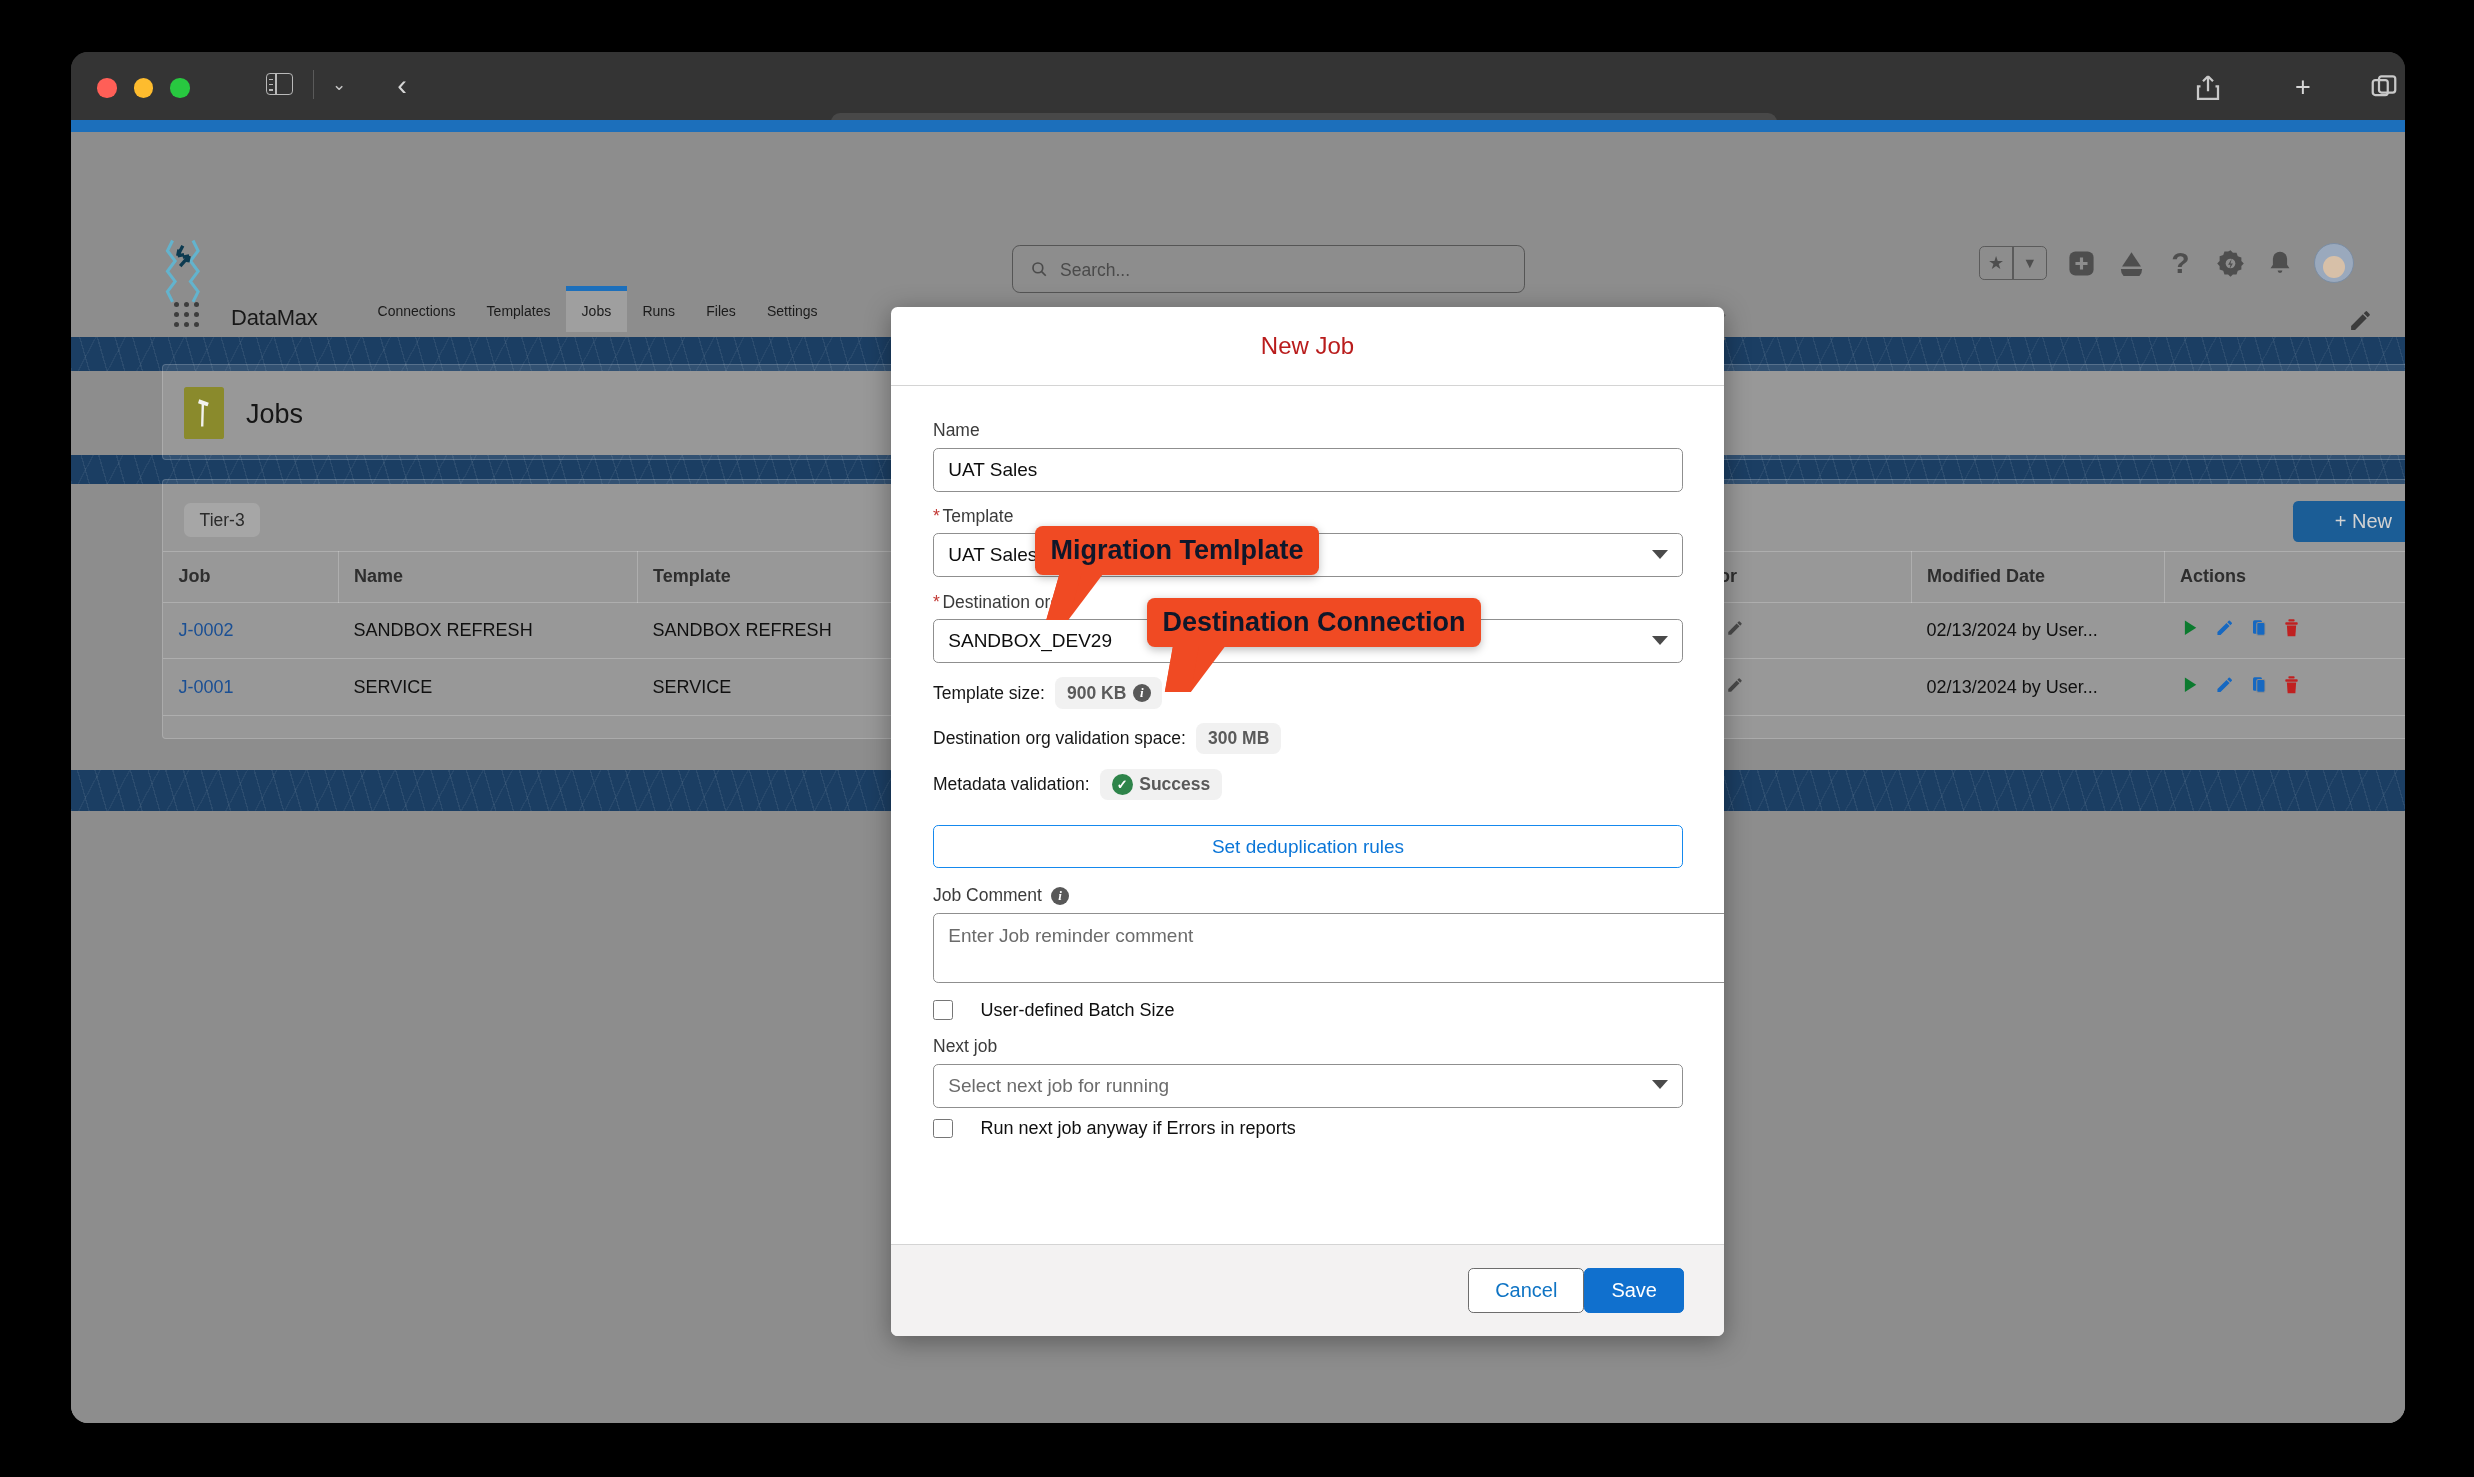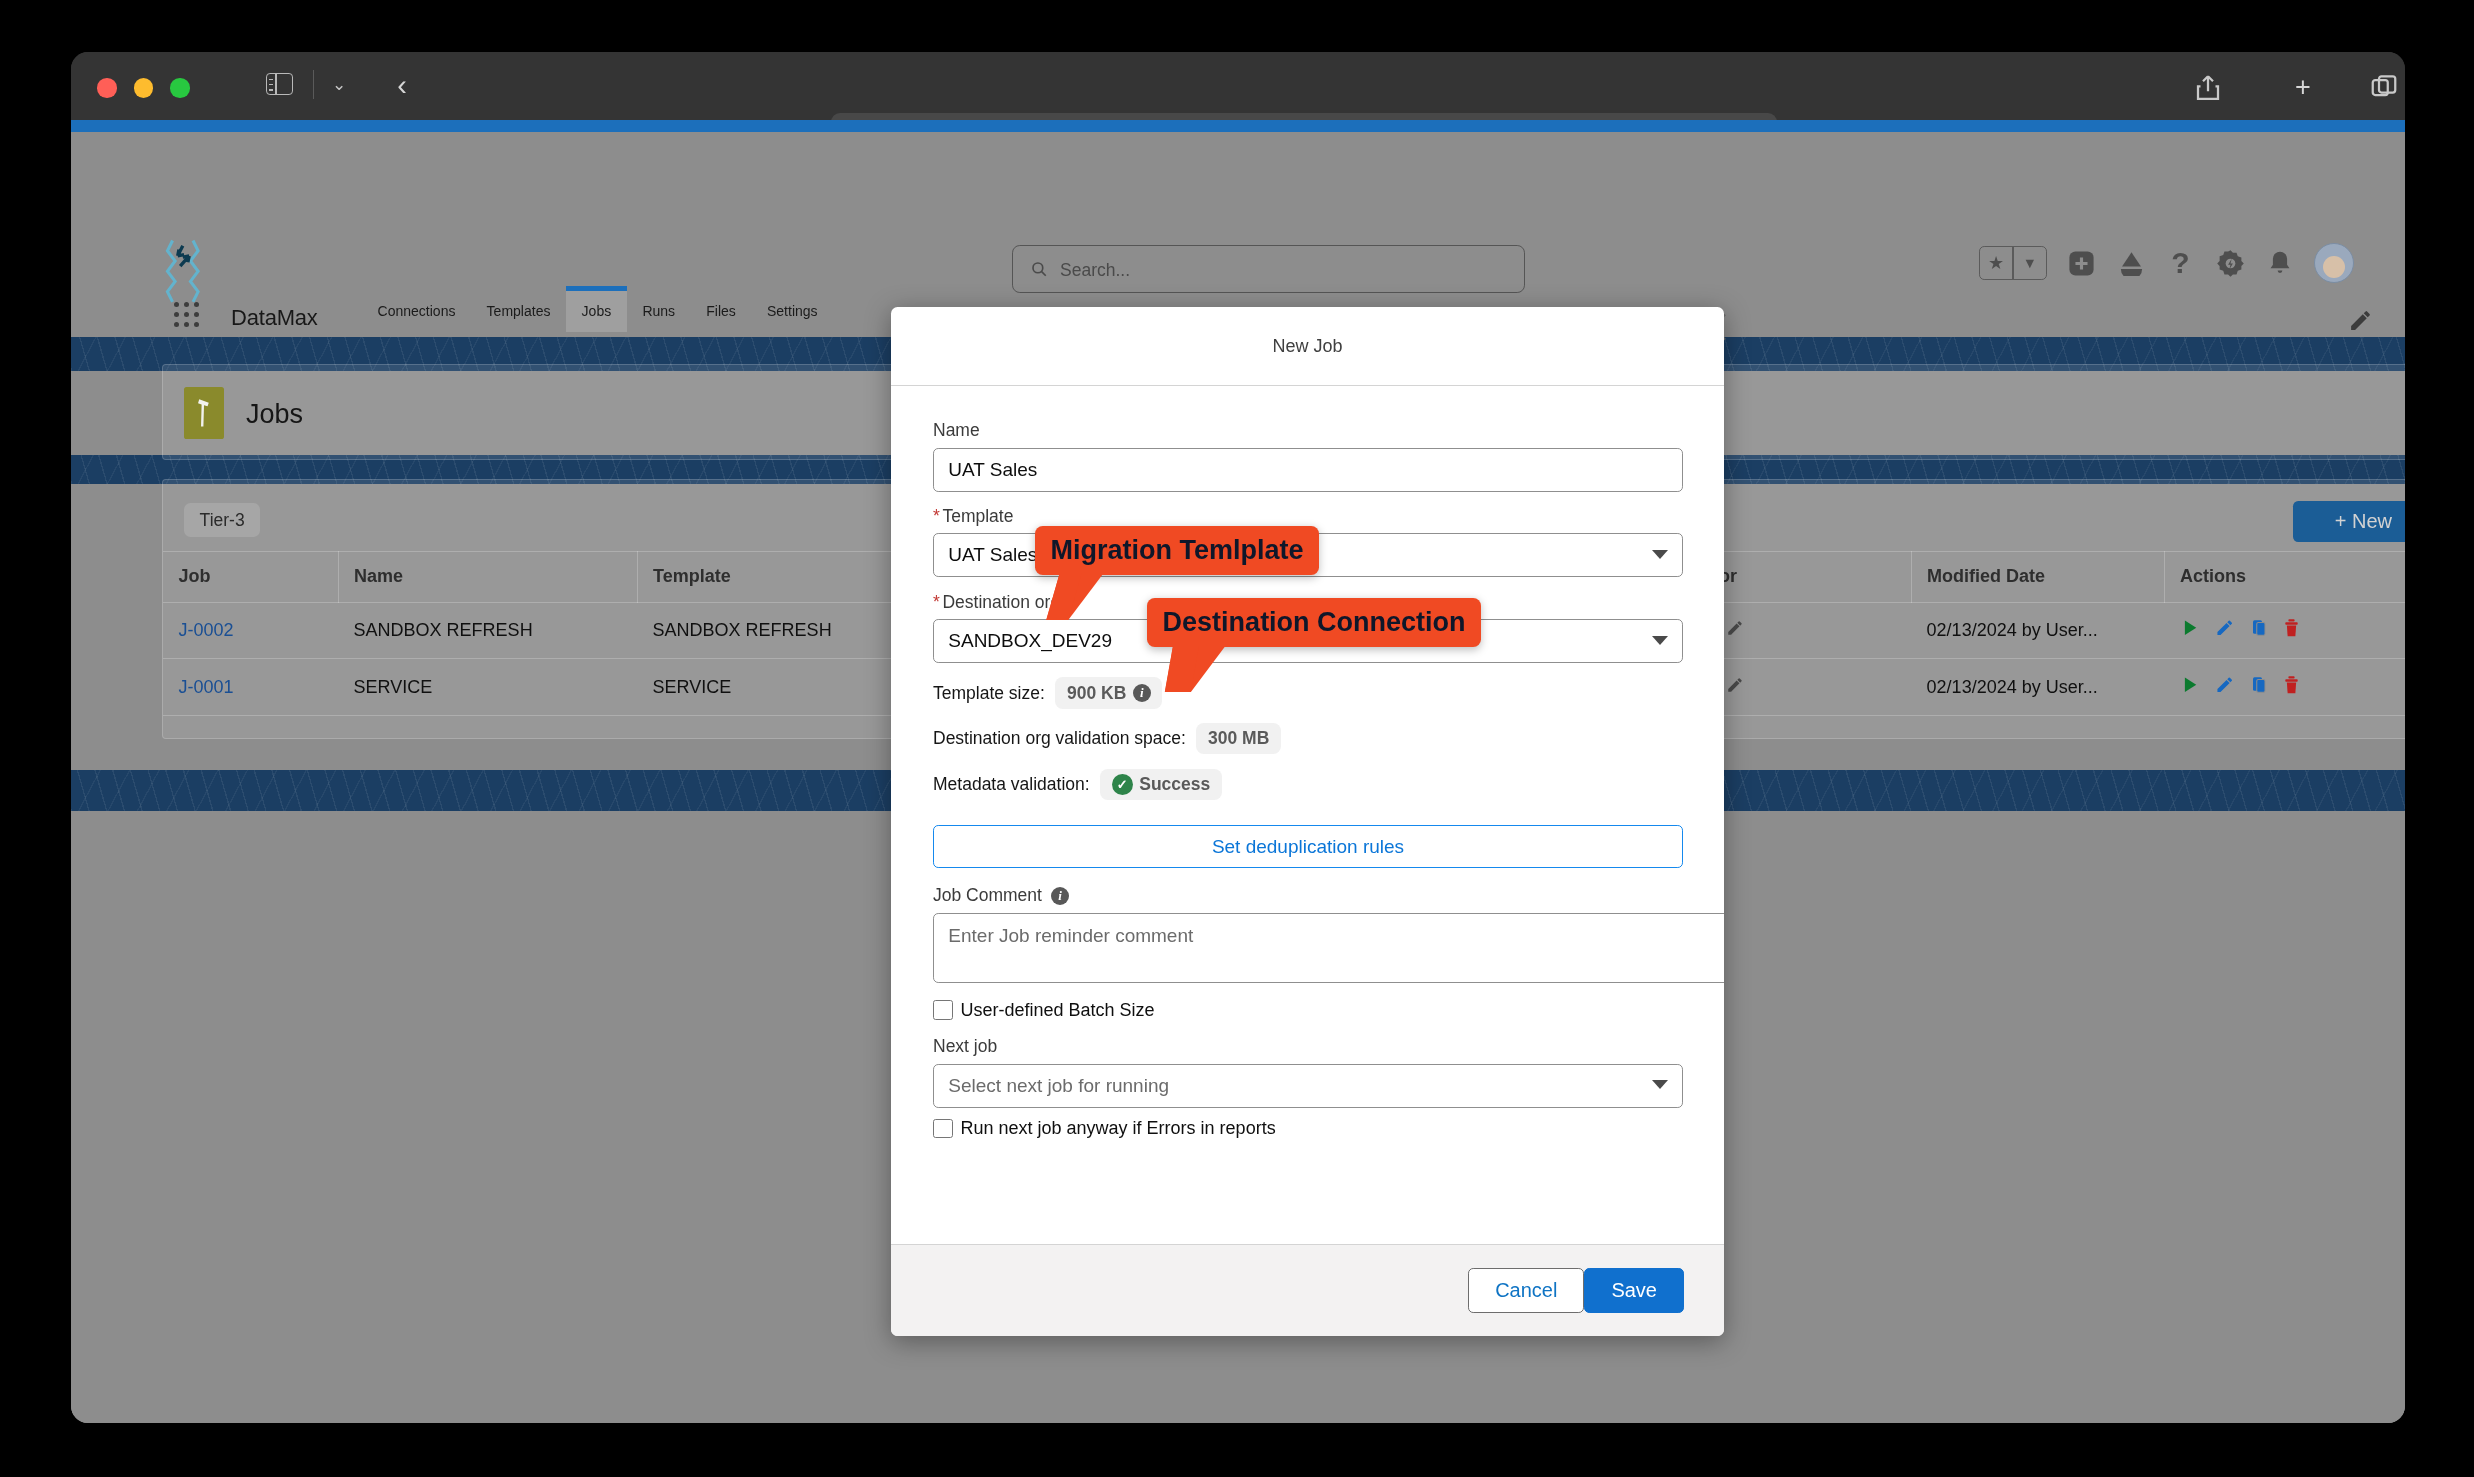--- a/index.html
+++ b/index.html
@@ -148,21 +148,21 @@
   .act-row { display:flex; gap: 15.6px; align-items:center; }
 
   
   #modal-close-x { position:absolute; left: 1620px; top: 187px; width: 40px; height: 40px; color:#6d6d6d; }
   #modal {
     position:absolute; left: 820px; top: 187px; width: 833px; height: 1029px;
     background:#fff; border-radius: 6.5px; box-shadow: 0 5.2px 26px rgba(0,0,0,0.35);
     overflow: hidden;
   }
   #modal-header { height: 79px; border-bottom: 1.3px solid #d4d4d4; display:flex; align-items:center; justify-content:center; }
-  #modal-title { font-size: 18px; color:#404040; }
+  #modal-title { font-size: 24px; color:#b91c1c; }
   #modal-body { position:relative; height: 858px; padding: 34px 42px 0 42px; }
   #modal-footer {
     position:absolute; left:0; bottom:0; width: 833px; height: 92px;
     background:#f3f2f2; border-top: 1.3px solid #d4d4d4;
     display:flex; align-items:center; justify-content:flex-end; gap: 0; padding-right: 40px;
   }
   .btn { font-size: 20px; border-radius: 5.2px; padding: 10.4px 26px; cursor:pointer; }
   #cancel-button { background:#fff; border:1.3px solid #6d6d6d; color:#0f74c4; }
   #save-button { background:#1070ce; border:1.3px solid #1070ce; color:#fff; }
 
@@ -193,21 +193,21 @@
     color:#0b76d8; font-size: 19px; display:flex; align-items:center; justify-content:center; cursor:pointer;
   }
   #comment-label { margin-top: 17px; display:flex; align-items:center; gap: 9px; font-size: 17.5px; color:#3b3b3b; }
   #comment-box {
     margin-top: 6.5px; width: 832px; height: 70px;
     border: 1.3px solid #8f8f8f; border-radius: 5.2px; background:#fff;
     font-size: 19px; color:#6b6b6b; padding: 11.7px 14.3px; position:relative;
   }
   #comment-box .grip { position:absolute; right: 5.2px; bottom: 3.9px; color:#8a8a8a; font-size: 14.3px; }
 
-  .cb-row { display:flex; align-items:center; gap: 8px; margin-top: 17px; font-size: 18px; color:#0f0f0f; }
+  .cb-row { display:flex; align-items:center; gap: 28px; margin-top: 17px; font-size: 18px; color:#0f0f0f; }
   .cb { width: 19.5px; height: 19.5px; border: 1.3px solid #767676; border-radius: 2.6px; background:#fff; }
 
   
   .callout {
     position:absolute; background:#f04a23; color:#0f172a;
     border-radius: 7.8px; padding: 9px 15.6px;
     font-size: 27px; font-weight: 700; white-space: nowrap;
     box-shadow: 0 2.6px 9px rgba(0,0,0,0.25);
     z-index: 50;
   }

